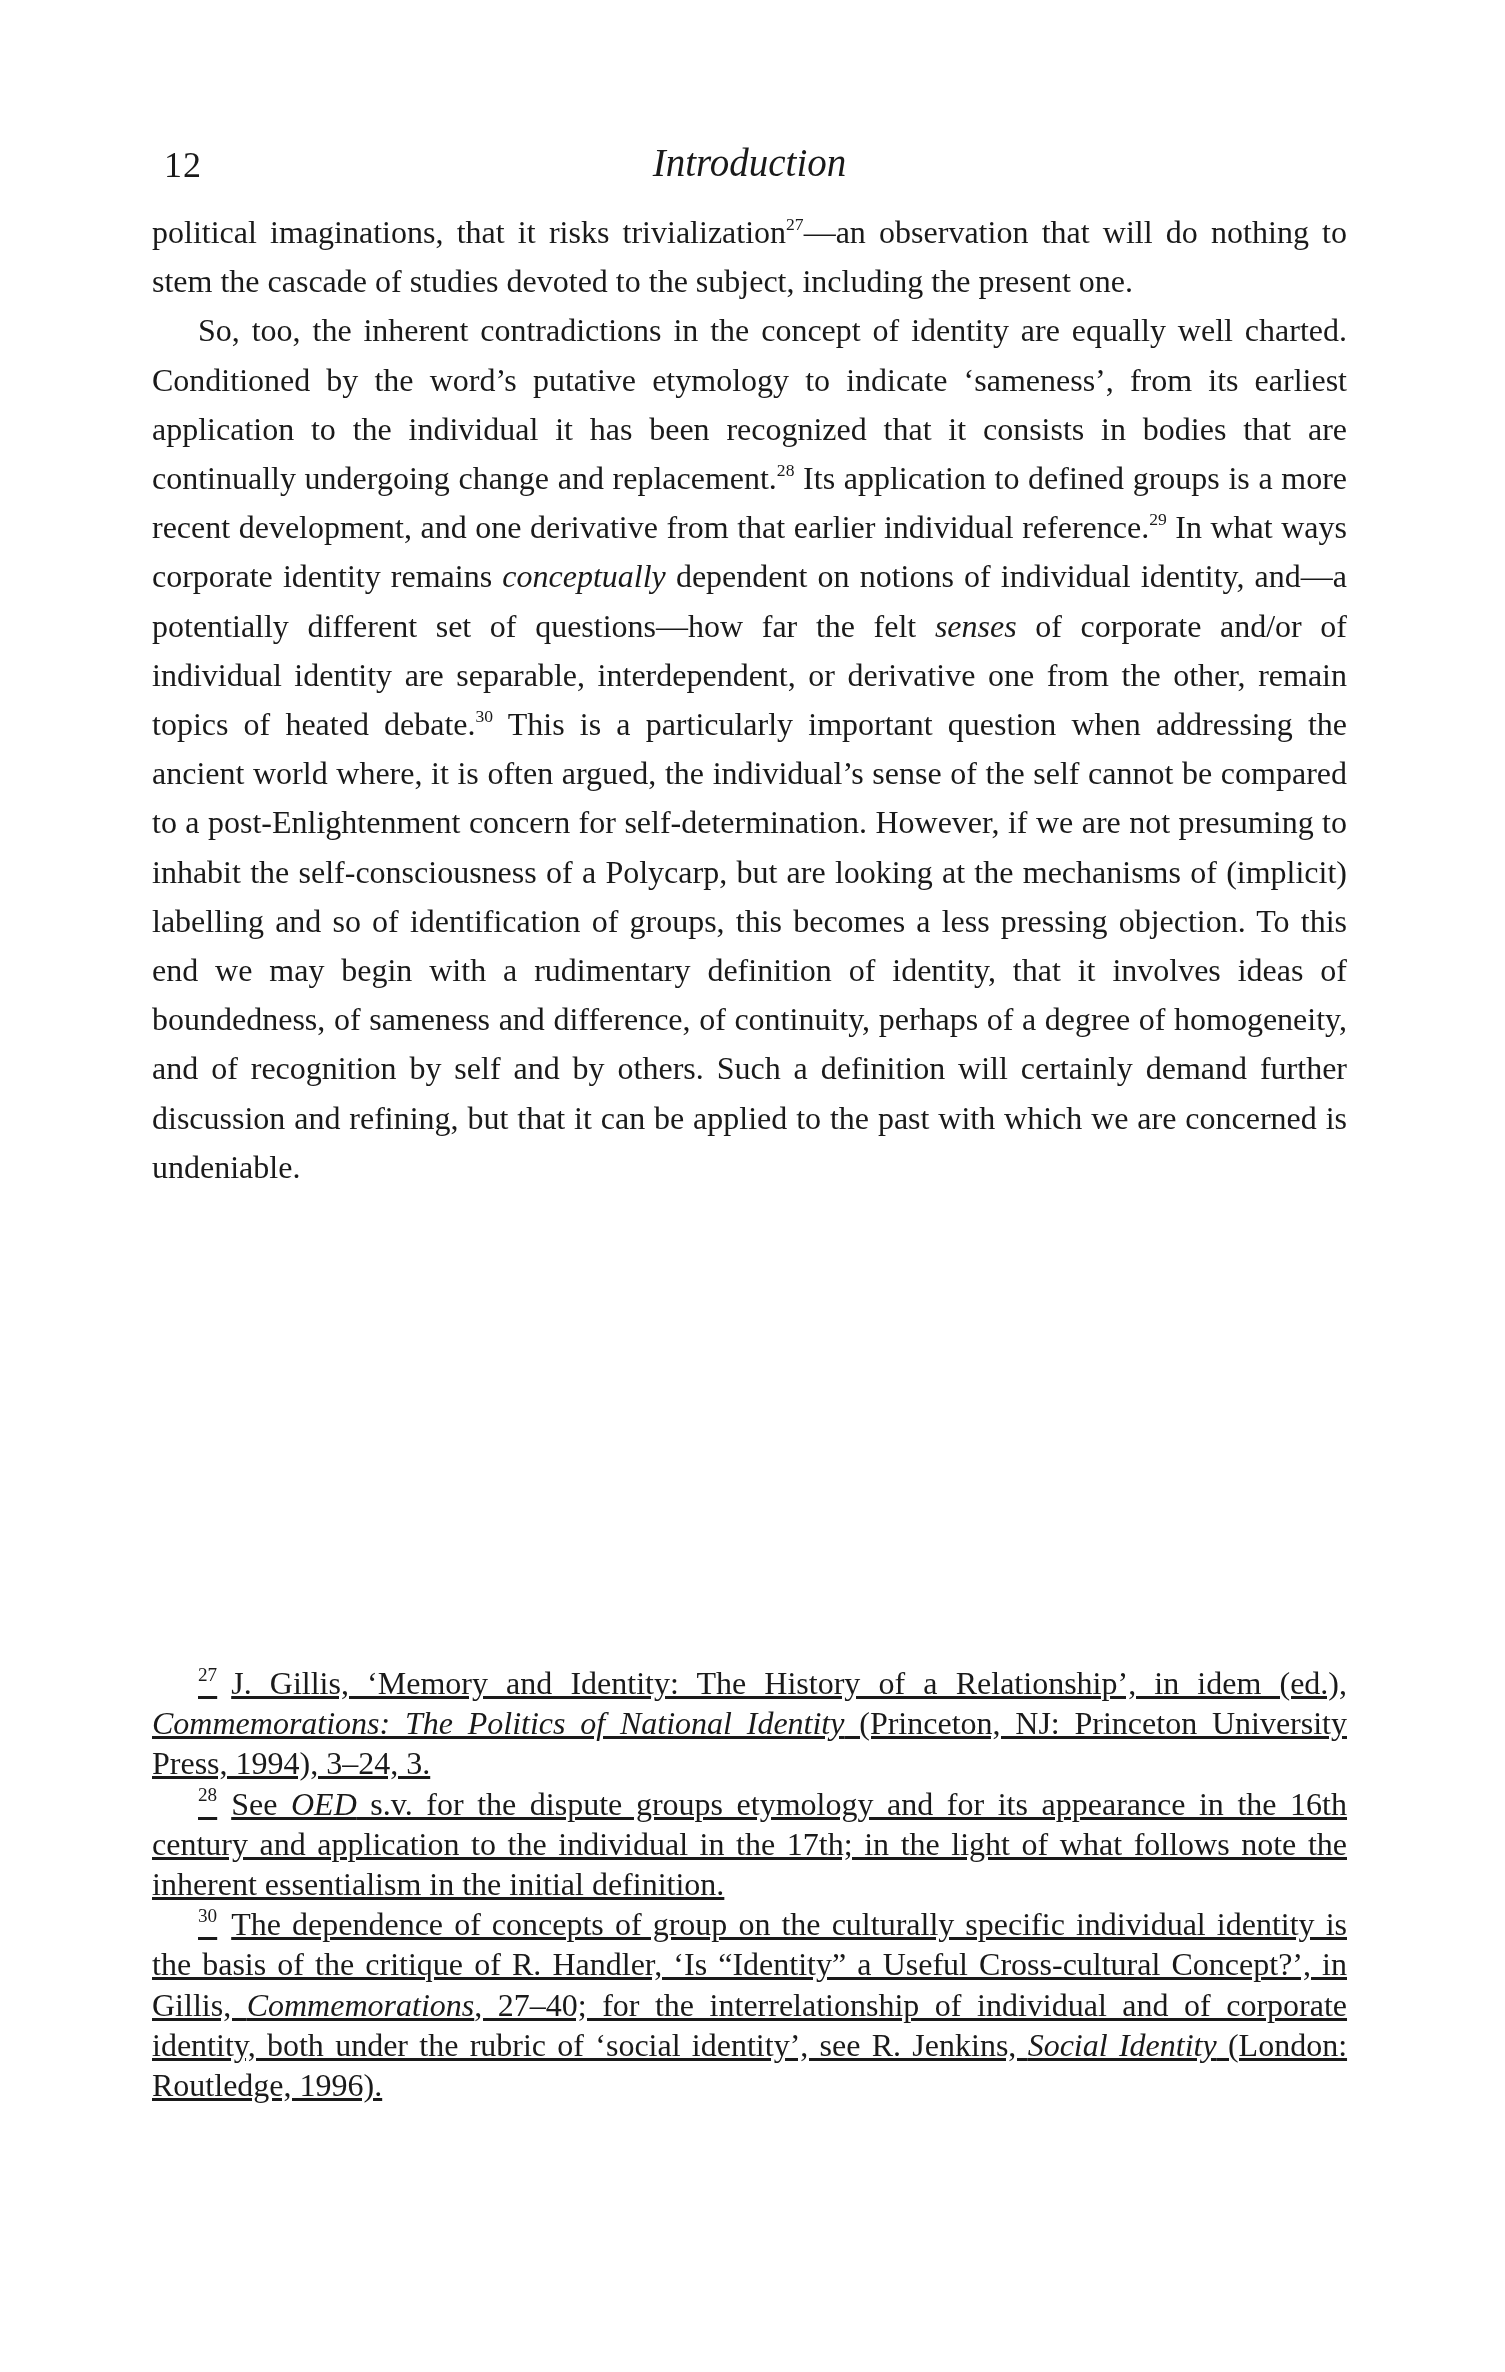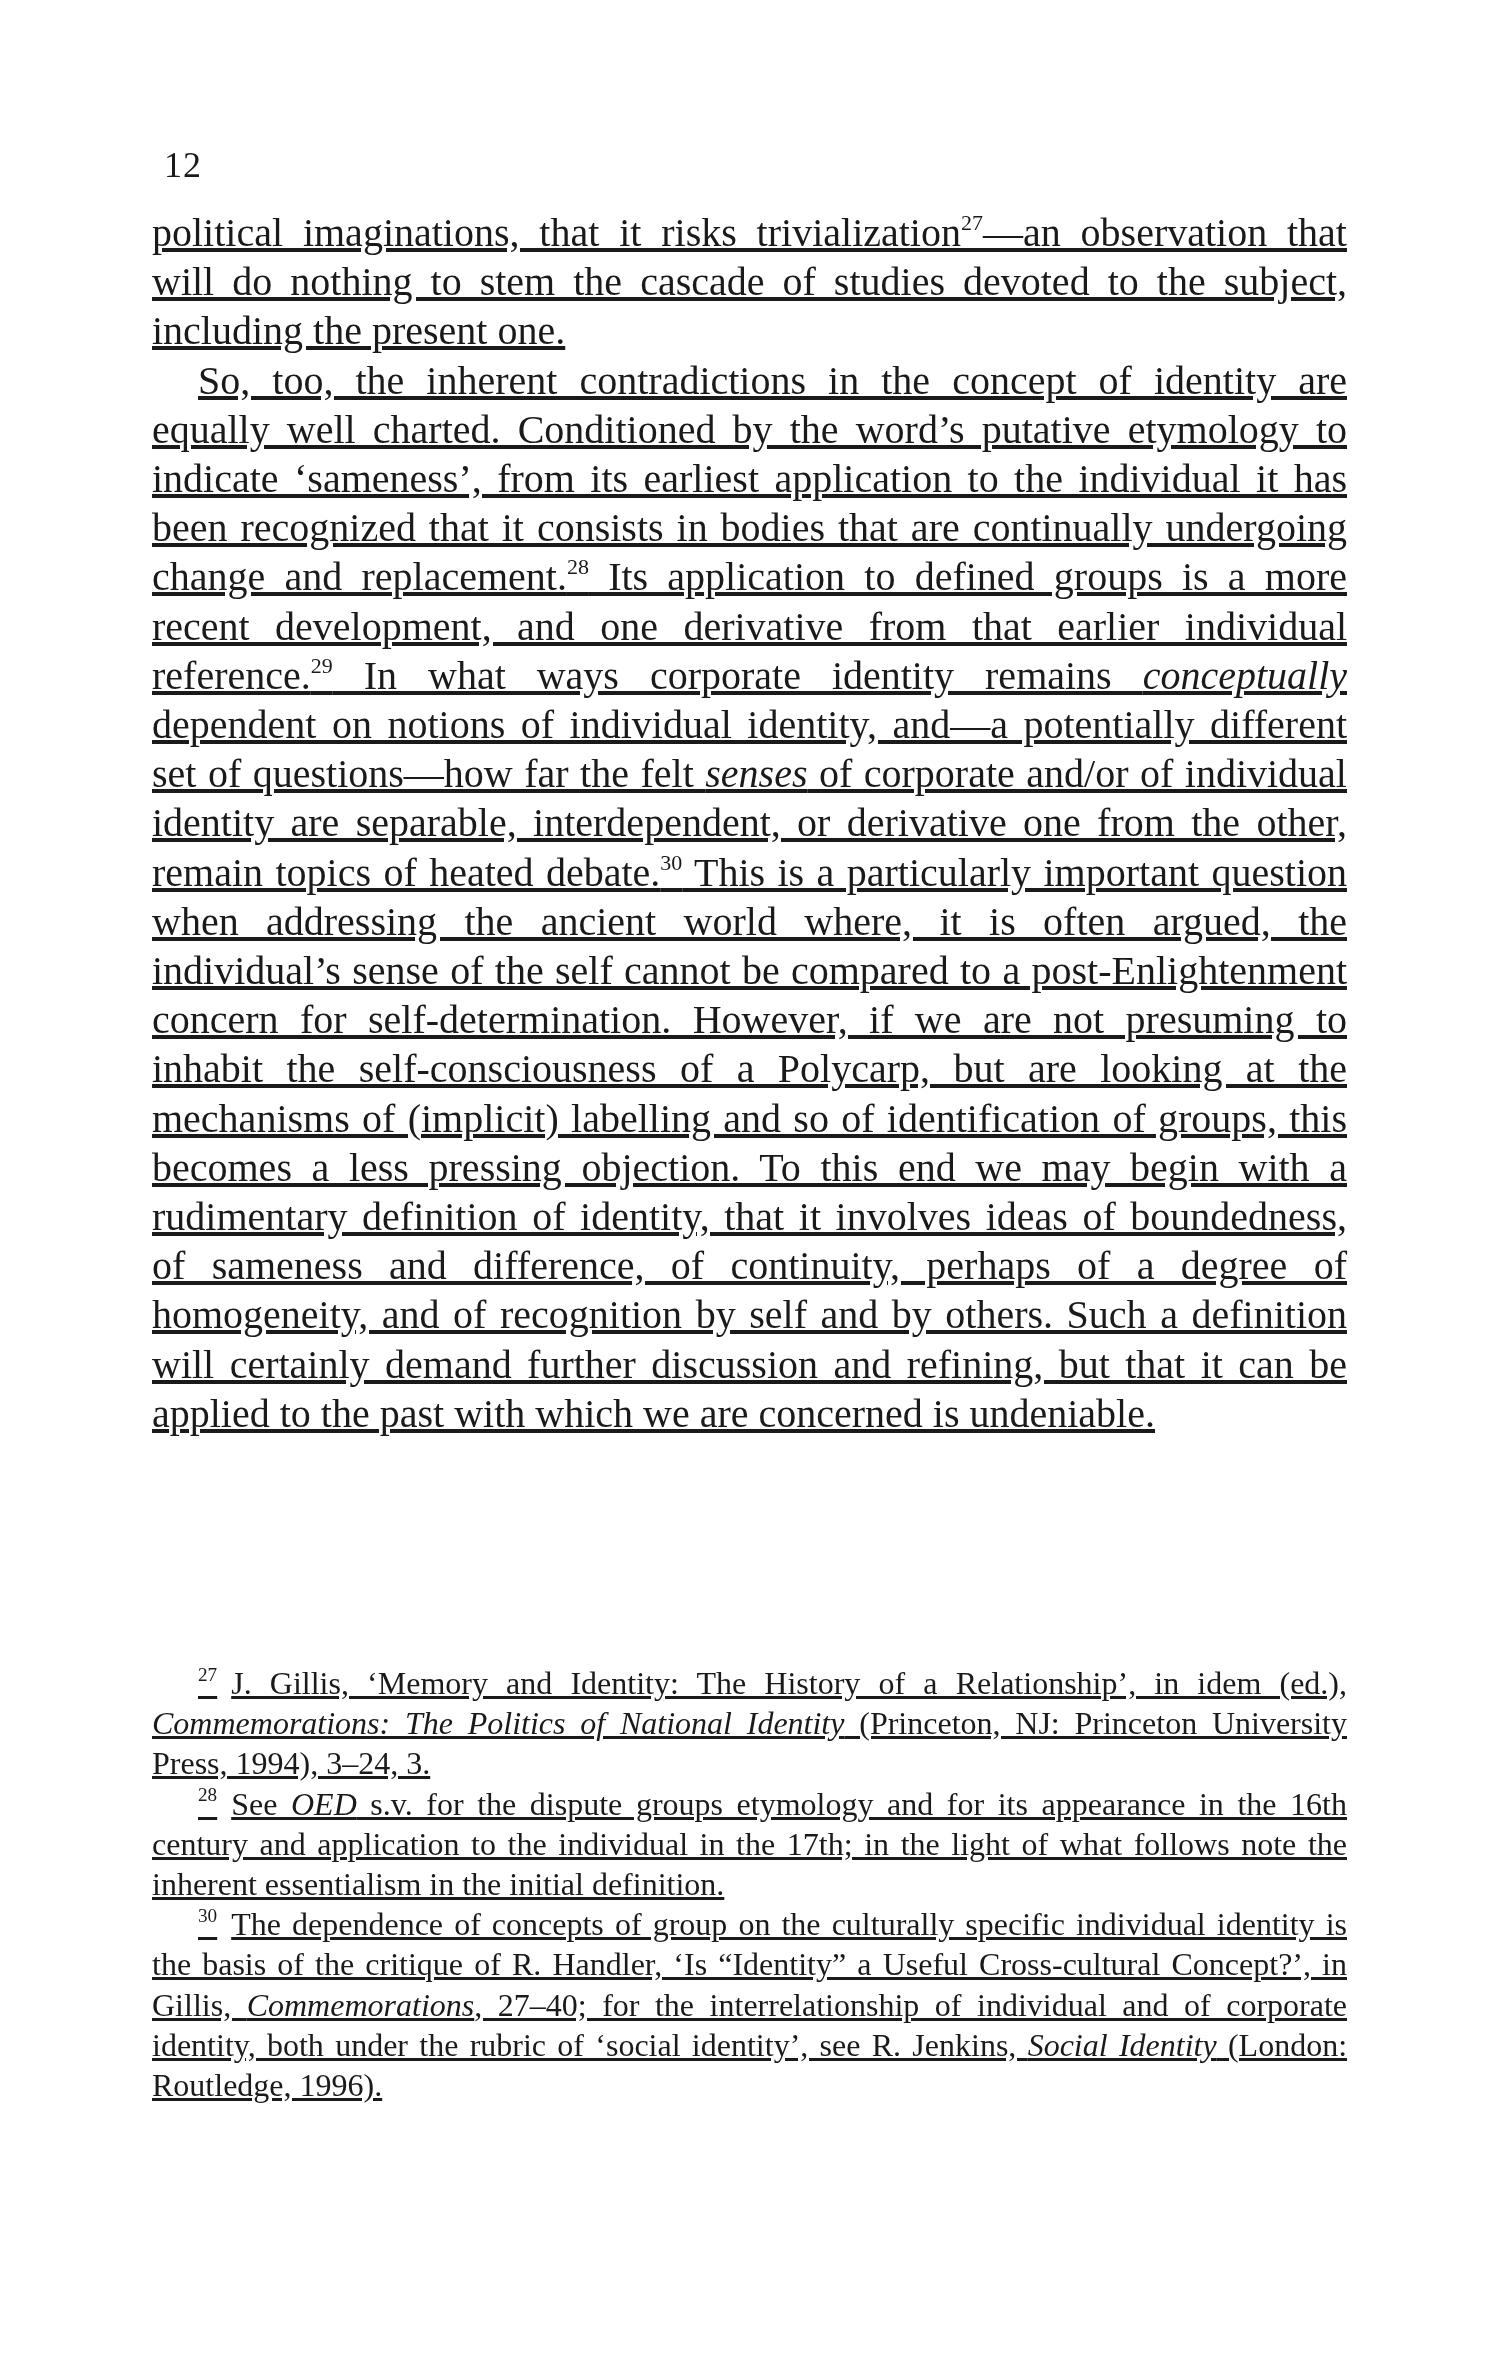--- a/index.html
+++ b/index.html
@@ -41,25 +41,24 @@
       width: 1195px;
       text-align: center;
       font-style: italic;
       font-size: 39px;
     }
     .body-text {
       position: absolute;
       top: 208px;
       left: 0;
       width: 1195px;
-      font-size: 40px;
+      font-size: 32px;
       line-height: 49.2px;
       text-align: justify;
       hyphens: manual;
-      text-decoration: underline;
     }
     .body-text p {
       margin: 0;
     }
     .body-text p.indent {
       text-indent: 46px;
     }
     sup {
       font-size: 0.55em;
       vertical-align: 0.75em;
@@ -89,20 +88,21 @@
       font-style: italic;
     }
   </style>
 </head>
 <body>
 
 <div class="page">
 
   <div class="running-head">
     <span class="page-number">12</span>
+    <span class="running-title">Introduction</span>
   </div>
 
   <div class="body-text">
     <p><span>political imaginations, that it risks trivialization</span><sup>27</sup><span>—an observation that will do nothing to stem the cascade of studies devoted to the subject, including the present one.</span></p>
     <p class="indent"><span>So, too, the inherent contradictions in the concept of identity are equally well charted. Conditioned by the word’s putative etymology to indicate ‘sameness’, from its earliest application to the individual it has been recognized that it consists in bodies that are continually undergoing change and replacement.</span><sup>28</sup><span> Its application to defined groups is a more recent development, and one derivative from that earlier individual reference.</span><sup>29</sup><span> In what ways corporate identity remains </span><em>conceptually</em><span> dependent on notions of individual identity, and—a potentially different set of questions—how far the felt </span><em>senses</em><span> of corporate and/or of individual identity are separable, interdependent, or derivative one from the other, remain topics of heated debate.</span><sup>30</sup><span> This is a particularly important question when addressing the ancient world where, it is often argued, the individual’s sense of the self cannot be compared to a post-Enlightenment concern for self-determination. However, if we are not presuming to inhabit the self-consciousness of a Polycarp, but are looking at the mechanisms of (implicit) labelling and so of identification of groups, this becomes a less pressing objection. To this end we may begin with a rudimentary definition of identity, that it involves ideas of boundedness, of sameness and difference, of continuity, perhaps of a degree of homogeneity, and of recognition by self and by others. Such a definition will certainly demand further discussion and refining, but that it can be applied to the past with which we are concerned is undeniable.</span></p>
   </div>
 
   <div class="footnotes">
     <p class="footnote"><span class="fn-num">27</span><span>J. Gillis, ‘Memory and Identity: The History of a Relationship’, in idem (ed.), </span><em>Commemorations: The Politics of National Identity</em><span> (Princeton, NJ: Princeton University Press, 1994), 3–24, 3.</span></p>
     <p class="footnote"><span class="fn-num">28</span><span>See </span><em>OED</em><span> s.v. for the dispute groups etymology and for its appearance in the 16th century and application to the individual in the 17th; in the light of what follows note the inherent essentialism in the initial definition.</span></p>

